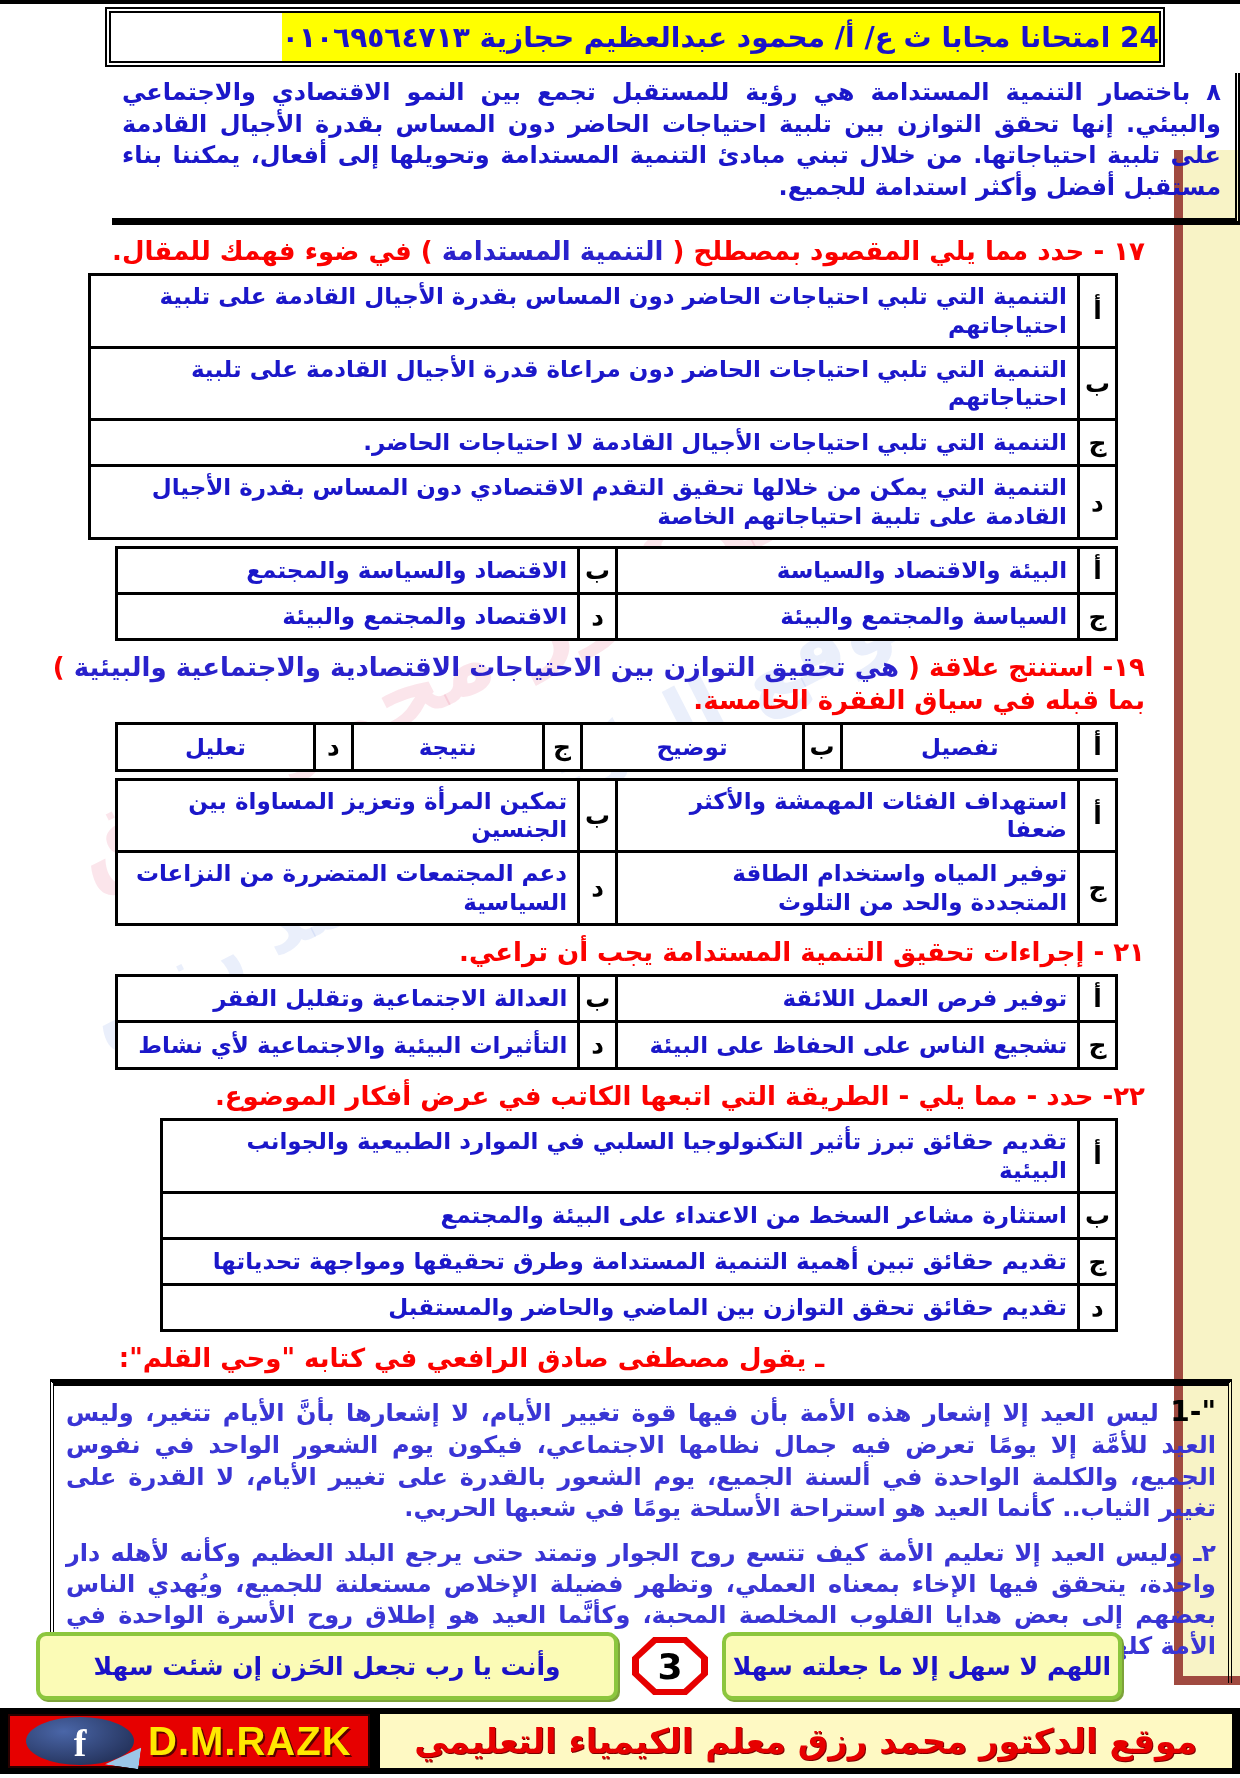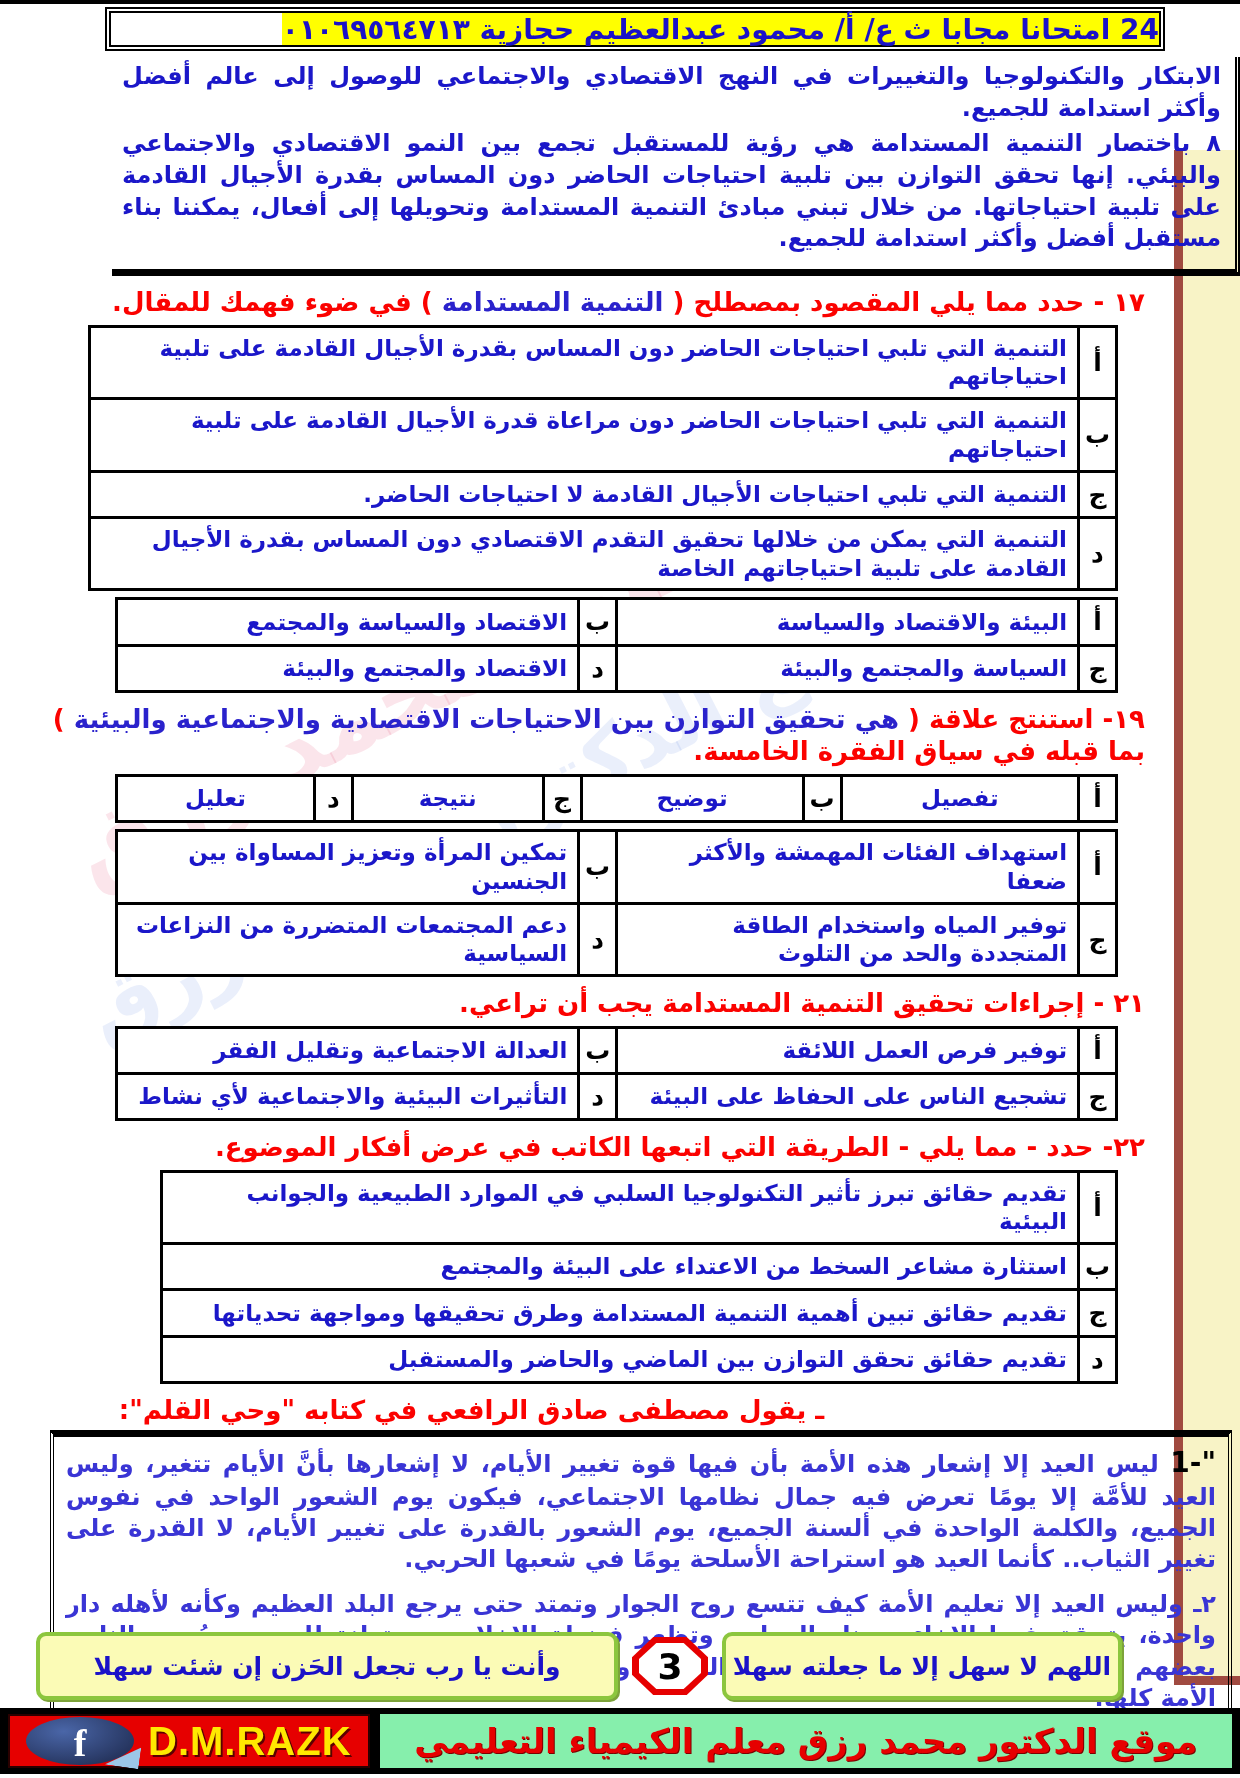--- a/index.html
+++ b/index.html
@@ -34,21 +34,21 @@
   .wm1 { top:560px; right:140px; font-size:92px; color:rgba(228,70,110,0.14); transform:rotate(-27deg); }
   .wm2 { top:760px; right:260px; font-size:80px; color:rgba(90,130,225,0.13); transform:rotate(-27deg); }
 
   .content { position:relative; z-index:1; }
 
   
   .header-box {
     margin: 3px 75px 0 105px;
     border: 2px solid #000; padding: 2px; background:#fff;
   }
-  .header-inner { border: 2px solid #000; height: 36px; display:flex; }
+  .header-inner { border: 2px solid #000; height: 52px; display:flex; }
   .header-yellow { flex:0 0 73%; background:#ffff00; display:flex; align-items:center; justify-content:center; }
   .header-white { flex:1; background:#ffffff; }
   .header-title { font-size:28px; font-weight:bold; color:#1b12c8; white-space:nowrap; }
 
   
   .intro {
     margin: 6px 0 0 112px;
     border-right: 5px double #000;
     border-bottom: 7px solid #000;
     padding: 4px 14px 10px 10px;
@@ -150,21 +150,21 @@
     width:34px; height:22px; background:#9cc7e8;
     clip-path: polygon(0 100%, 100% 0, 100% 100%);
     transform: rotate(8deg);
   }
   .brand-text {
     color:#ffe800; font-size:40px; font-weight:bold;
     font-family:"Liberation Sans", sans-serif; letter-spacing:1px;
     text-shadow: 2px 2px 0 #5a0000;
   }
   .site-strip {
-    flex:1; height:54px; background:#86efac;
+    flex:1; height:54px; background:#fef9c3;
     display:flex; align-items:center; justify-content:center;
   }
   .site-text {
     color:#e60000; font-size:34px; font-weight:bold;
     text-shadow: 1px 1px 0 #7a0000;
     white-space:nowrap;
   }
 </style>
 </head>
 <body>
@@ -181,21 +181,20 @@
     <div class="header-box">
       <div class="header-inner">
         <div class="header-yellow">
           <span class="header-title">24  امتحانا مجابا ث ع/ أ/ محمود عبدالعظيم حجازية ٠١٠٦٩٥٦٤٧١٣</span>
         </div>
         <div class="header-white"></div>
       </div>
     </div>
 
     <div class="intro">
-      <p>الابتكار والتكنولوجيا والتغييرات في النهج الاقتصادي والاجتماعي للوصول إلى عالم أفضل وأكثر استدامة للجميع.</p>
       <p>٨ باختصار التنمية المستدامة هي رؤية للمستقبل تجمع بين النمو الاقتصادي والاجتماعي والبيئي. إنها تحقق التوازن بين تلبية احتياجات الحاضر دون المساس بقدرة الأجيال القادمة على تلبية احتياجاتها. من خلال تبني مبادئ التنمية المستدامة وتحويلها إلى أفعال، يمكننا بناء مستقبل أفضل وأكثر استدامة للجميع.</p>
     </div>
 
     <div class="qhead"><span>١٧ - حدد مما يلي المقصود بمصطلح ( </span><span class="blue">التنمية المستدامة</span><span> ) في ضوء فهمك للمقال.</span></div>
     <table class="opt t17">
       <tbody>
           <tr>
         <td class="lt">أ</td>
         <td class="op">التنمية التي تلبي احتياجات الحاضر دون المساس بقدرة الأجيال القادمة على تلبية احتياجاتهم</td>
       </tr>

